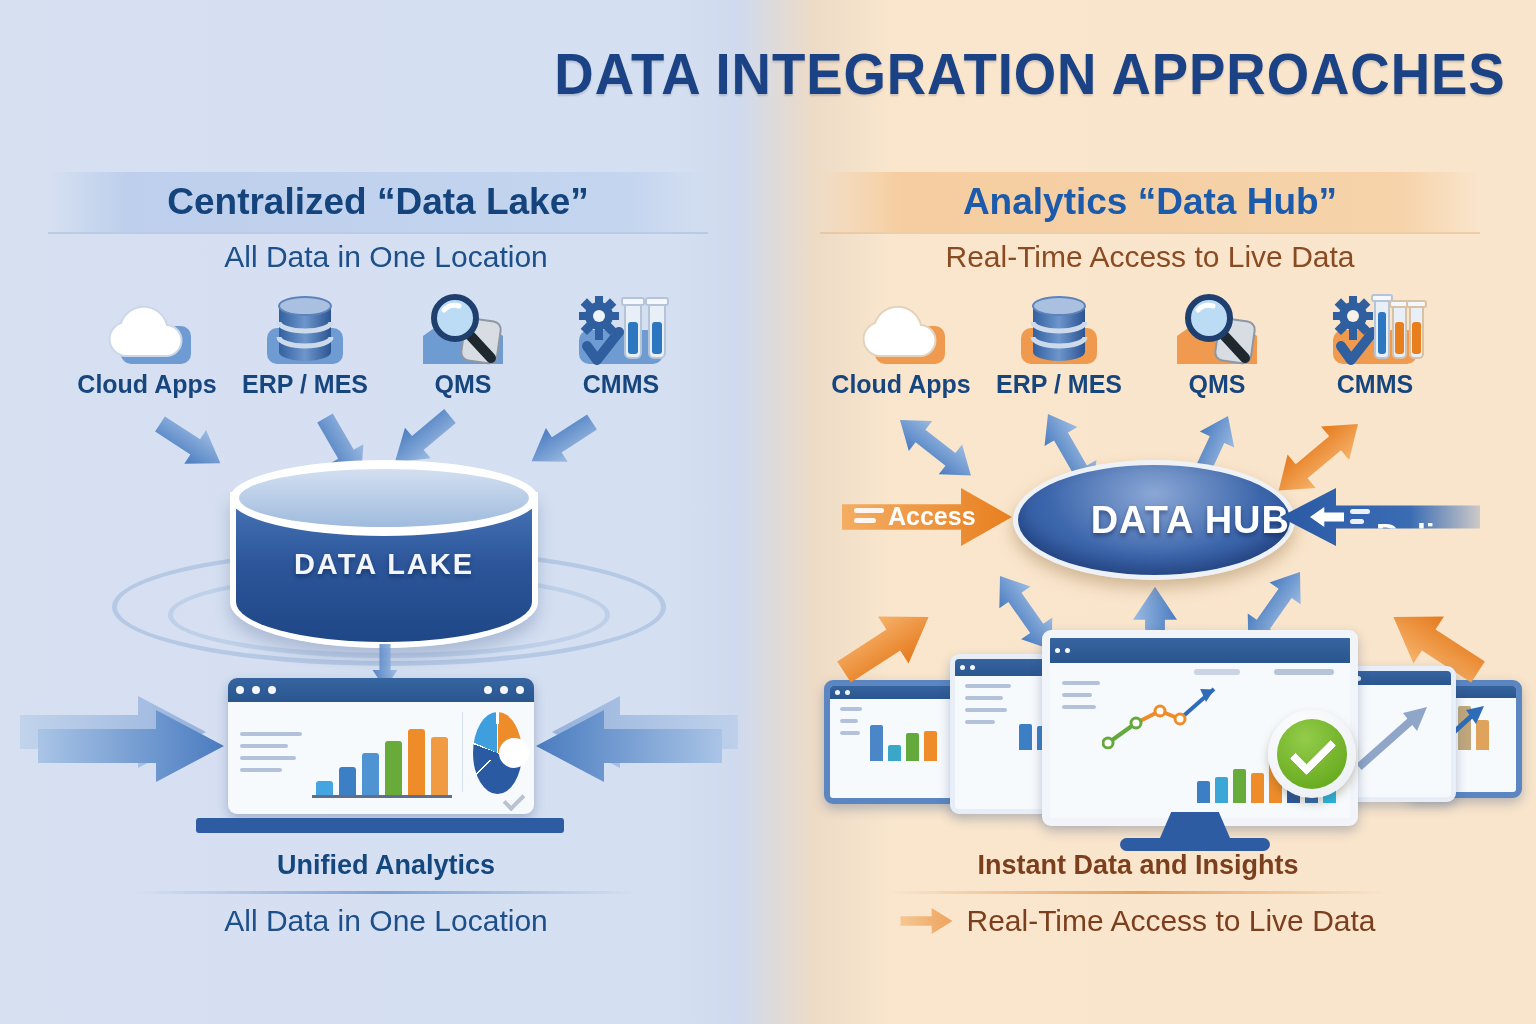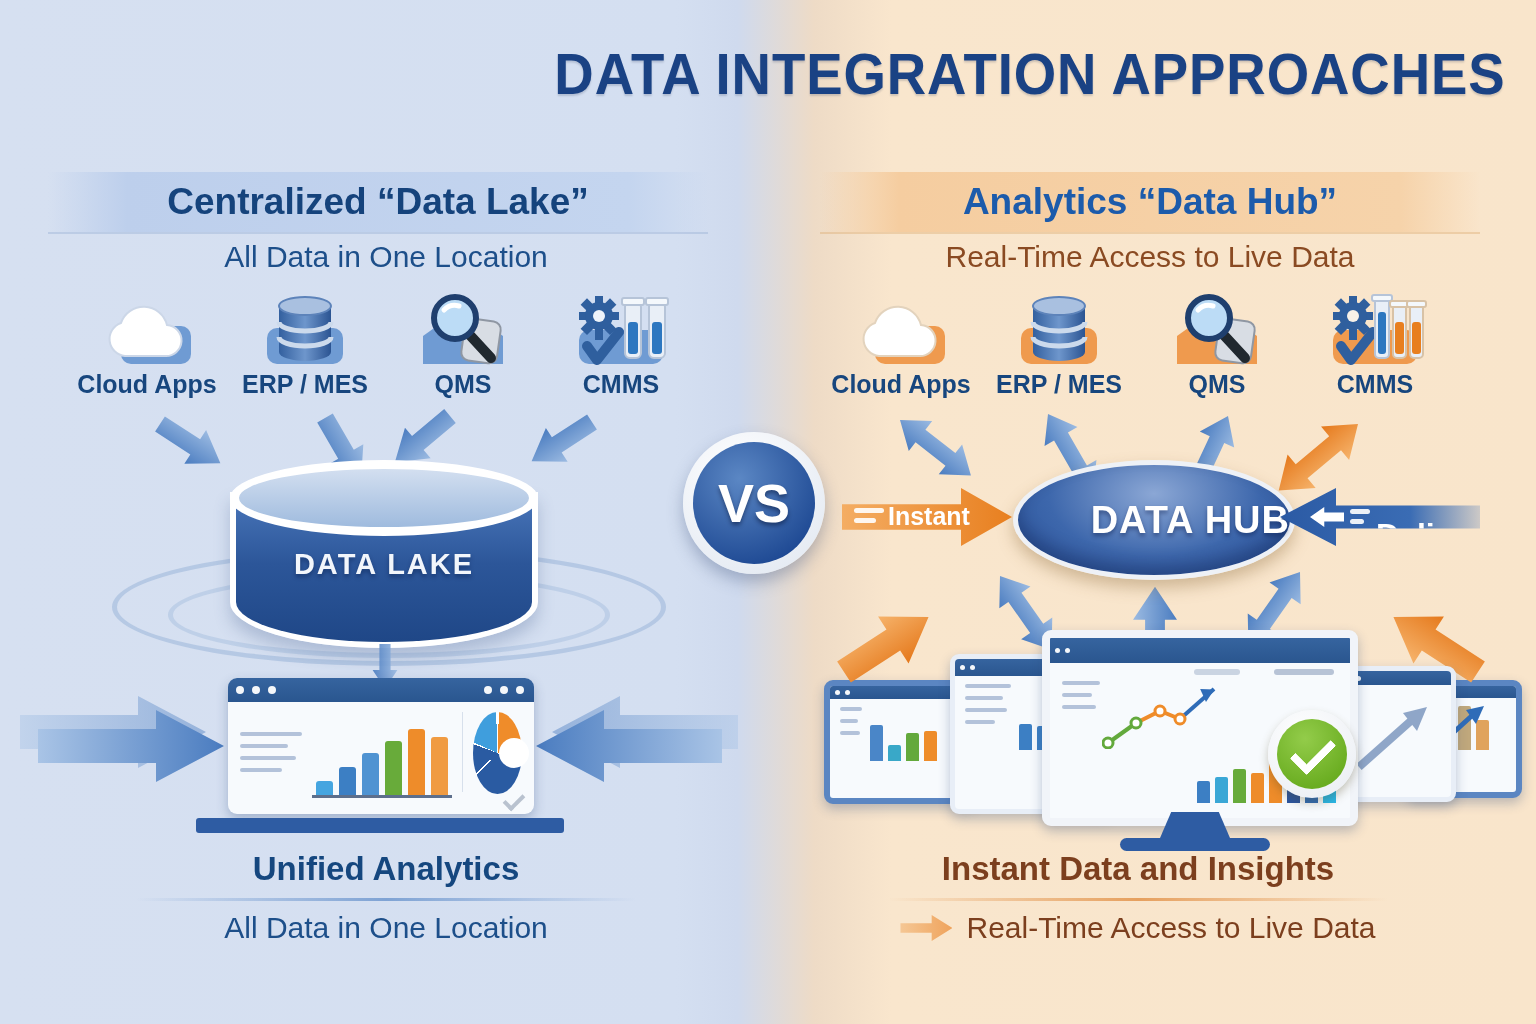--- a/index.html
+++ b/index.html
@@ -57,21 +57,21 @@
   .donut{position:relative;width:82px;height:82px;border-radius:50%;margin-bottom:4px;
     background:conic-gradient(#fff 0 2deg,#ef8c2a 2deg 113deg,#fff 113deg 117deg,#2a5ba2 117deg 223deg,#fff 223deg 227deg,#2a5ba2 227deg 290deg,#fff 290deg 294deg,#3f9edd 294deg 358deg,#fff 358deg 360deg);}
   .donut::after{content:"";position:absolute;left:26px;top:26px;width:30px;height:30px;border-radius:50%;background:#fff;}
   .stand-bar{position:absolute;left:196px;top:818px;width:368px;height:15px;background:#2e5ca3;border-radius:3px;z-index:3;}
   .vline{width:2px;align-self:stretch;background:#d7e0ec;margin-bottom:6px;}
   .graycheck{position:absolute;right:10px;bottom:8px;width:16px;height:8px;border-left:4px solid #b9c2cf;border-bottom:4px solid #b9c2cf;transform:rotate(-45deg);}
   
   .footer{position:absolute;width:620px;text-align:center;}
   .footer.left{left:76px;top:850px;}
   .footer.right{left:828px;top:850px;}
-  .foot-title{font-size:33px;font-weight:800;}
+  .foot-title{font-size:27px;font-weight:800;}
   .footer.left .foot-title{color:#15477f;}
   .footer.right .foot-title{color:#7c3f1e;font-weight:700;}
   .foot-div{height:3px;width:500px;margin:10px auto;}
   .footer.left .foot-div{background:linear-gradient(90deg,rgba(127,163,212,0),#7fa3d4,rgba(127,163,212,0));}
   .footer.right .foot-div{background:linear-gradient(90deg,rgba(230,160,95,0),#e6a05f,rgba(230,160,95,0));}
   .foot-sub{font-size:30px;display:inline-flex;align-items:center;gap:14px;}
   .footer.left .foot-sub{color:#1d4f8a;}
   .footer.right .foot-sub{color:#7c3f1e;}
   .mini-arrow{display:inline-block;width:52px;height:26px;background:linear-gradient(90deg,#f5c795,#efa35c);
     clip-path:polygon(0 32%,60% 32%,60% 0,100% 50%,60% 100%,60% 68%,0 68%);}
@@ -287,25 +287,20 @@
   <div class="stand-bar"></div>
 
   <div class="footer left">
     <div class="foot-title">Unified Analytics</div>
     <div class="foot-div"></div>
     <div class="foot-sub">
         <span>All Data in One Location</span>
       </div>
   </div>
 
-  <div class="vs-outer">
-    <div class="vs-inner">
-      <span>VS</span>
-    </div>
-  </div>
 
   <div class="band right">
     <div class="heading">Analytics “Data Hub”</div>
   </div>
   <div class="subtitle right">Real-Time Access to Live Data</div>
 
   <div class="sources right">
     <div class="source">
       <svg width="104" height="80" viewBox="0 0 104 80">
         <rect x="26" y="36" rx="10" width="70" height="38" fill="#ef9a4e"></rect>
@@ -372,21 +367,21 @@
     <use href="#arrD" fill="url(#gOrange)" transform="translate(528,16) rotate(140) scale(1.15)"></use>
   </svg>
 
   <div class="hub">
     <span>DATA HUB</span>
   </div>
 
   <div class="req">
     <div class="dash" style="left:12px;top:20px;width:30px"></div>
     <div class="dash" style="left:12px;top:30px;width:22px"></div>
-    <div class="lbl">Instant</div>
+    <div class="lbl">Access</div>
   </div>
 
   <div class="del">
     <span class="glyph"></span>
     <div class="dash" style="left:70px;top:21px;width:20px"></div>
     <div class="dash" style="left:70px;top:31px;width:14px"></div>
     <div class="lbl">Delivery</div>
   </div>
 
   <svg class="overlay" style="left:830px;top:560px" width="660" height="124">

